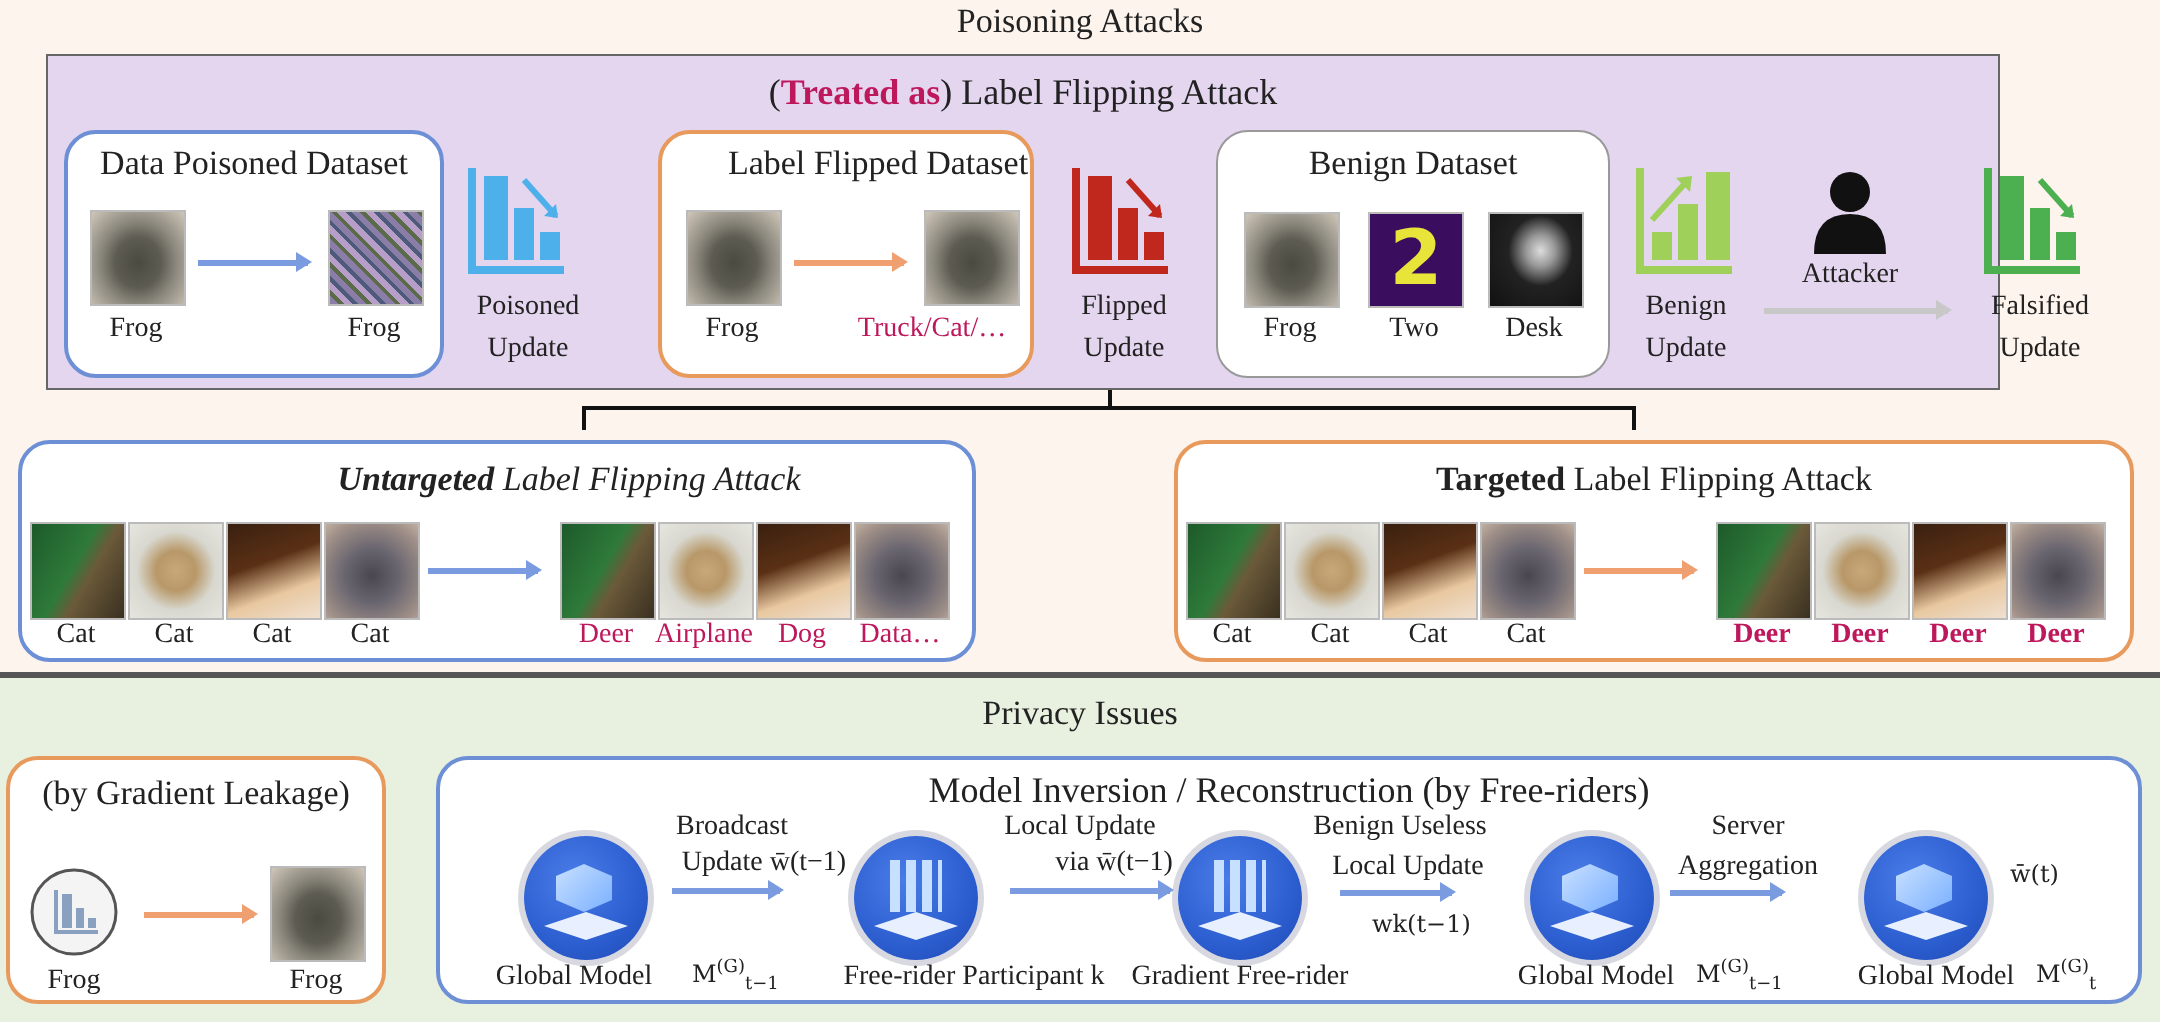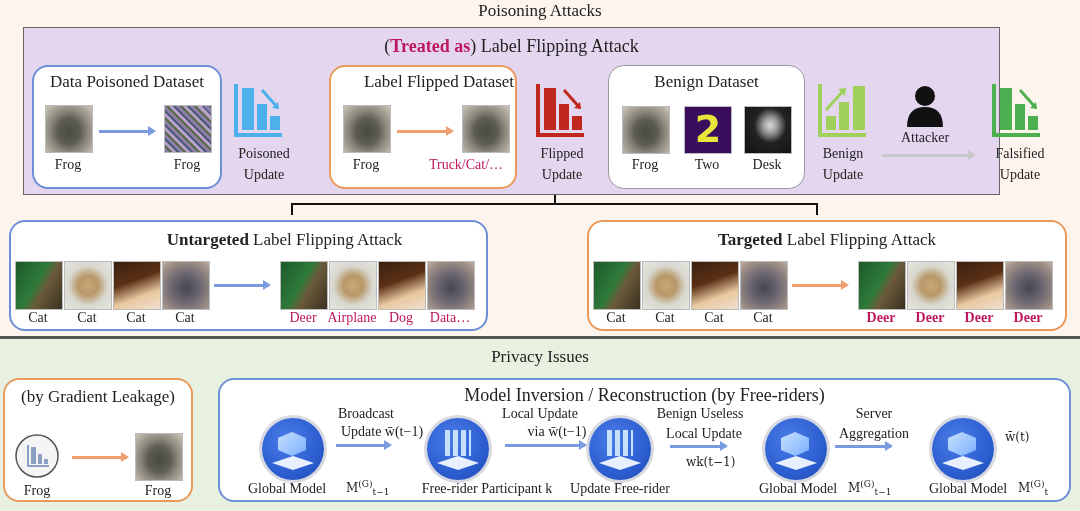--- a/index.html
+++ b/index.html
@@ -142,21 +142,21 @@
 <div class="abs update-lbl" style="left:982px;top:143px;width:76px;">
   <div>Falsified</div>
     <div>Update</div>
 </div>
 
 <svg class="abs" style="left:290px;top:195px;" width="540" height="24">
   <path d="M2 20 V9 H527 V20 M265 9 V0" stroke="#111" stroke-width="2" fill="none"></path>
 </svg>
 
 <div class="abs rbox blue-b" style="left:9px;top:220px;width:479px;height:111px;"></div>
-<div class="abs box-title" style="left:9px;top:230px;width:551px;"><span class="bold">Untargeted</span><span> Label Flipping Attack</span></div>
+<div class="abs box-title" style="left:9px;top:230px;width:551px;font-style:italic;"><span class="bold">Untargeted</span><span> Label Flipping Attack</span></div>
 <div id="untargeted-imgs">
     <div class="abs img cat1" style="left: 15px; top: 261px; width: 46px; height: 47px;"></div>
     <div class="abs lbl" style="left: 11px; top: 310px; width: 54px;">Cat</div>
     <div class="abs img cat1" style="left: 280px; top: 261px; width: 46px; height: 47px;"></div>
     <div class="abs lbl red " style="left: 272px; top: 310px; width: 62px; white-space: nowrap;">Deer</div>
     <div class="abs img cat2" style="left: 64px; top: 261px; width: 46px; height: 47px;"></div>
     <div class="abs lbl" style="left: 60px; top: 310px; width: 54px;">Cat</div>
     <div class="abs img cat2" style="left: 329px; top: 261px; width: 46px; height: 47px;"></div>
     <div class="abs lbl red " style="left: 321px; top: 310px; width: 62px; white-space: nowrap;">Airplane</div>
     <div class="abs img cat3" style="left: 113px; top: 261px; width: 46px; height: 47px;"></div>
@@ -219,21 +219,21 @@
 
 <div class="abs model-icon" style="left:262px;top:418px;"></div>
 <div class="abs model-icon fr-icon" style="left:427px;top:418px;"></div>
 <div class="abs model-icon fr-icon" style="left:589px;top:418px;"></div>
 <div class="abs model-icon" style="left:765px;top:418px;"></div>
 <div class="abs model-icon" style="left:932px;top:418px;"></div>
 
 <div class="abs lbl" style="left:232px;top:481px;width:110px;">Global Model</div>
 <div class="abs math" style="left:346px;top:479px;">M<sup>(G)</sup><sub>t−1</sub></div>
 <div class="abs lbl" style="left:412px;top:481px;width:150px;">Free-rider Participant k</div>
-<div class="abs lbl" style="left:555px;top:481px;width:130px;">Update Free-rider</div>
+<div class="abs lbl" style="left:555px;top:481px;width:130px;">Gradient Free-rider</div>
 <div class="abs lbl" style="left:748px;top:481px;width:100px;">Global Model</div>
 <div class="abs math" style="left:848px;top:479px;">M<sup>(G)</sup><sub>t−1</sub></div>
 <div class="abs lbl" style="left:918px;top:481px;width:100px;">Global Model</div>
 <div class="abs math" style="left:1018px;top:479px;">M<sup>(G)</sup><sub>t</sub></div>
 
 <div class="abs lbl" style="left:326px;top:406px;width:80px;">Broadcast</div>
 <div class="abs lbl" style="left:334px;top:424px;width:96px;">Update w̄(t−1)</div>
 <div class="abs arrow arr-blue" style="left:336px;top:444px;width:54px;"></div>
 
 <div class="abs lbl" style="left:490px;top:406px;width:100px;">Local Update</div>

